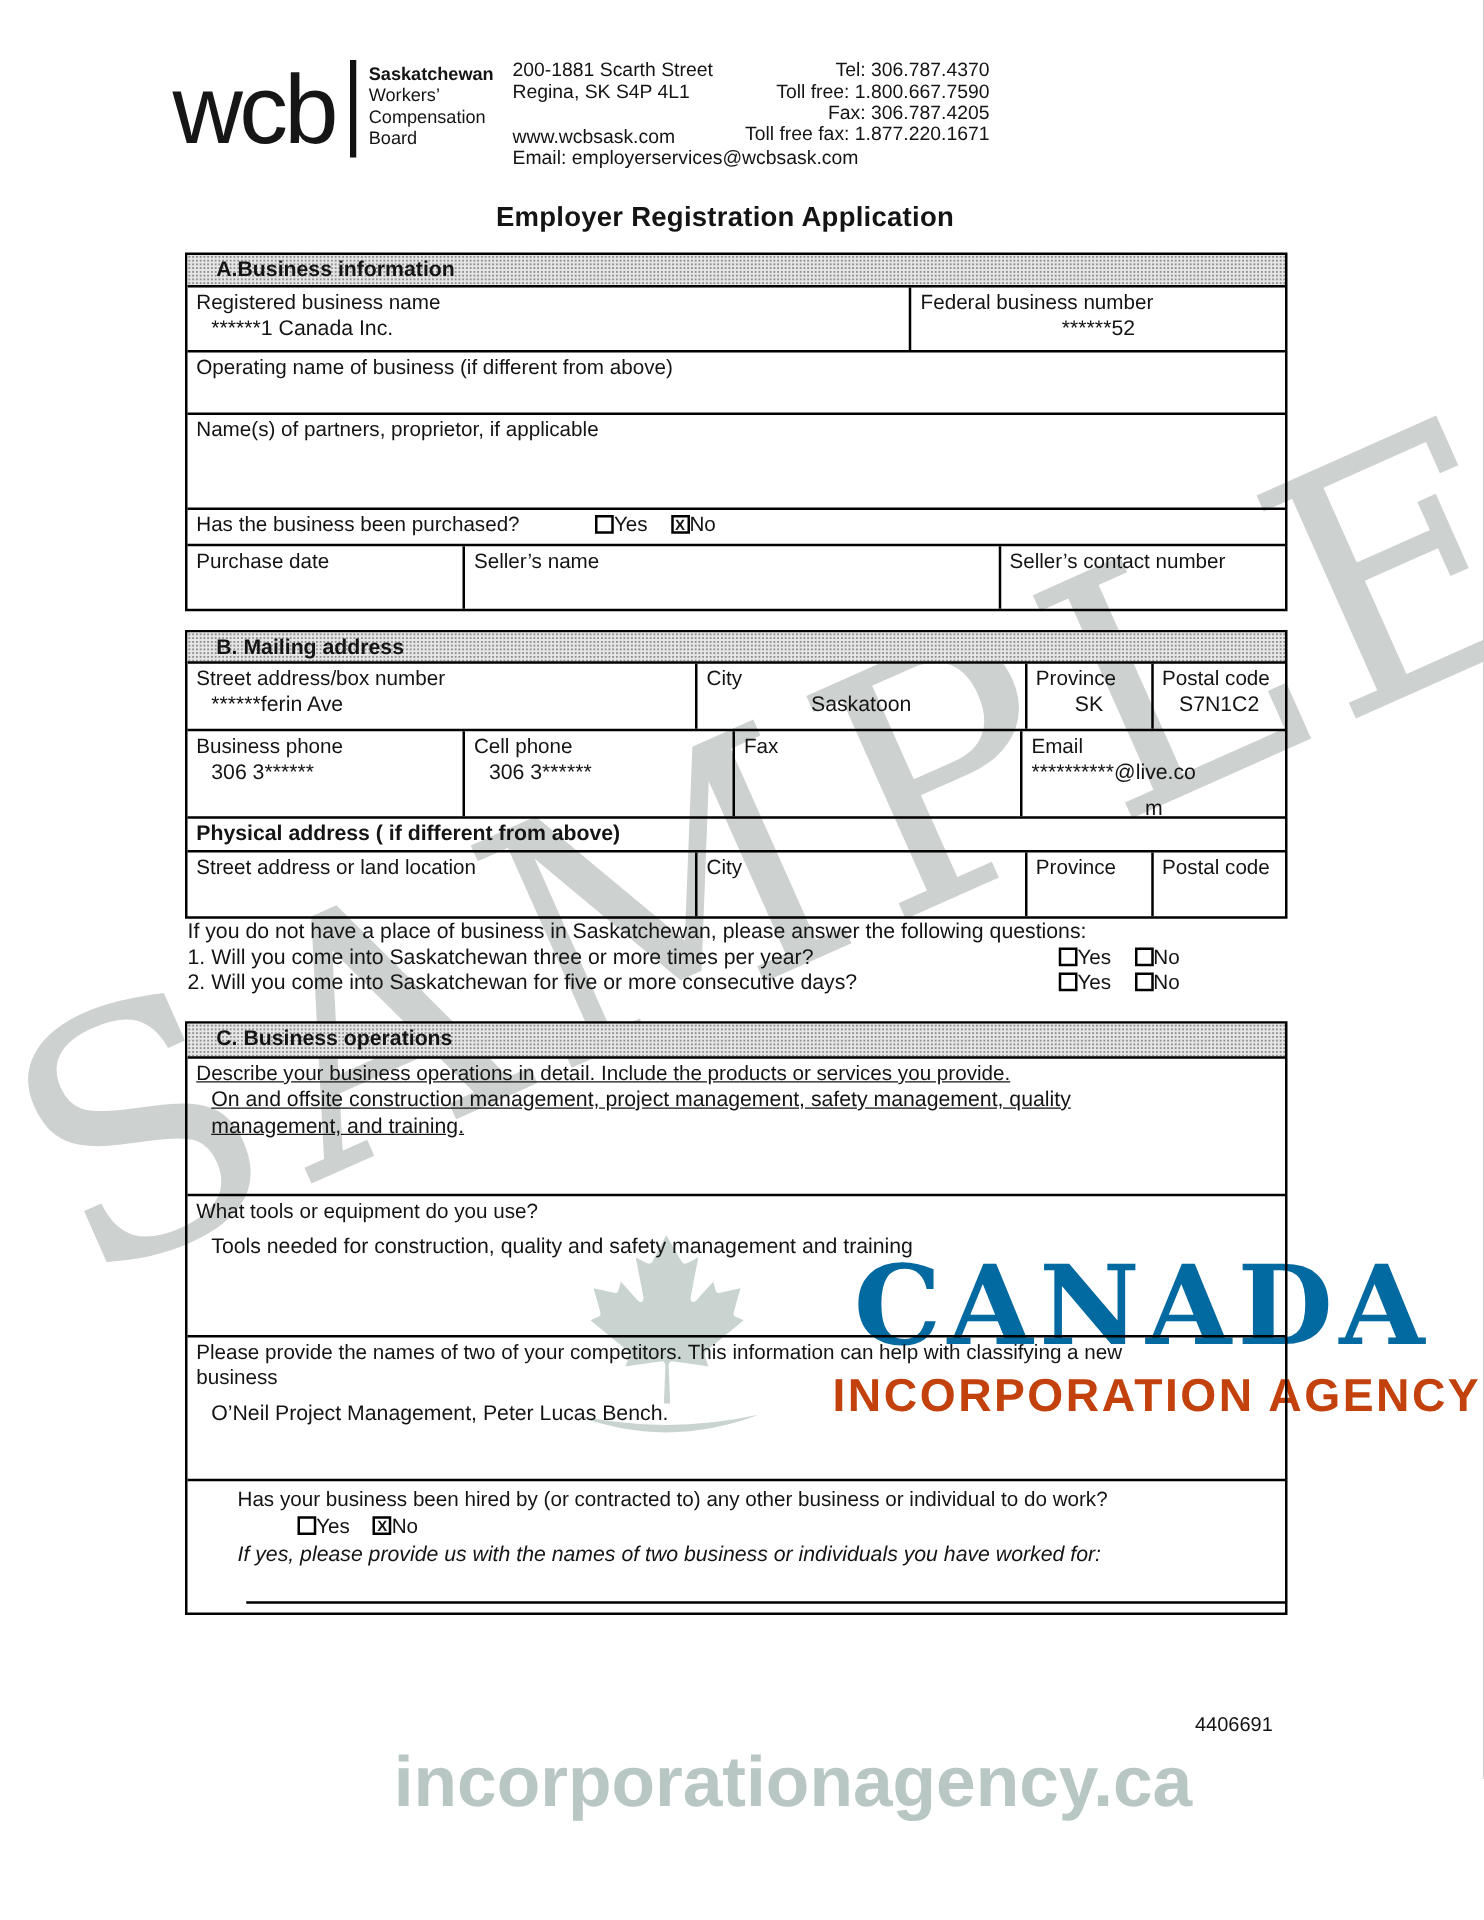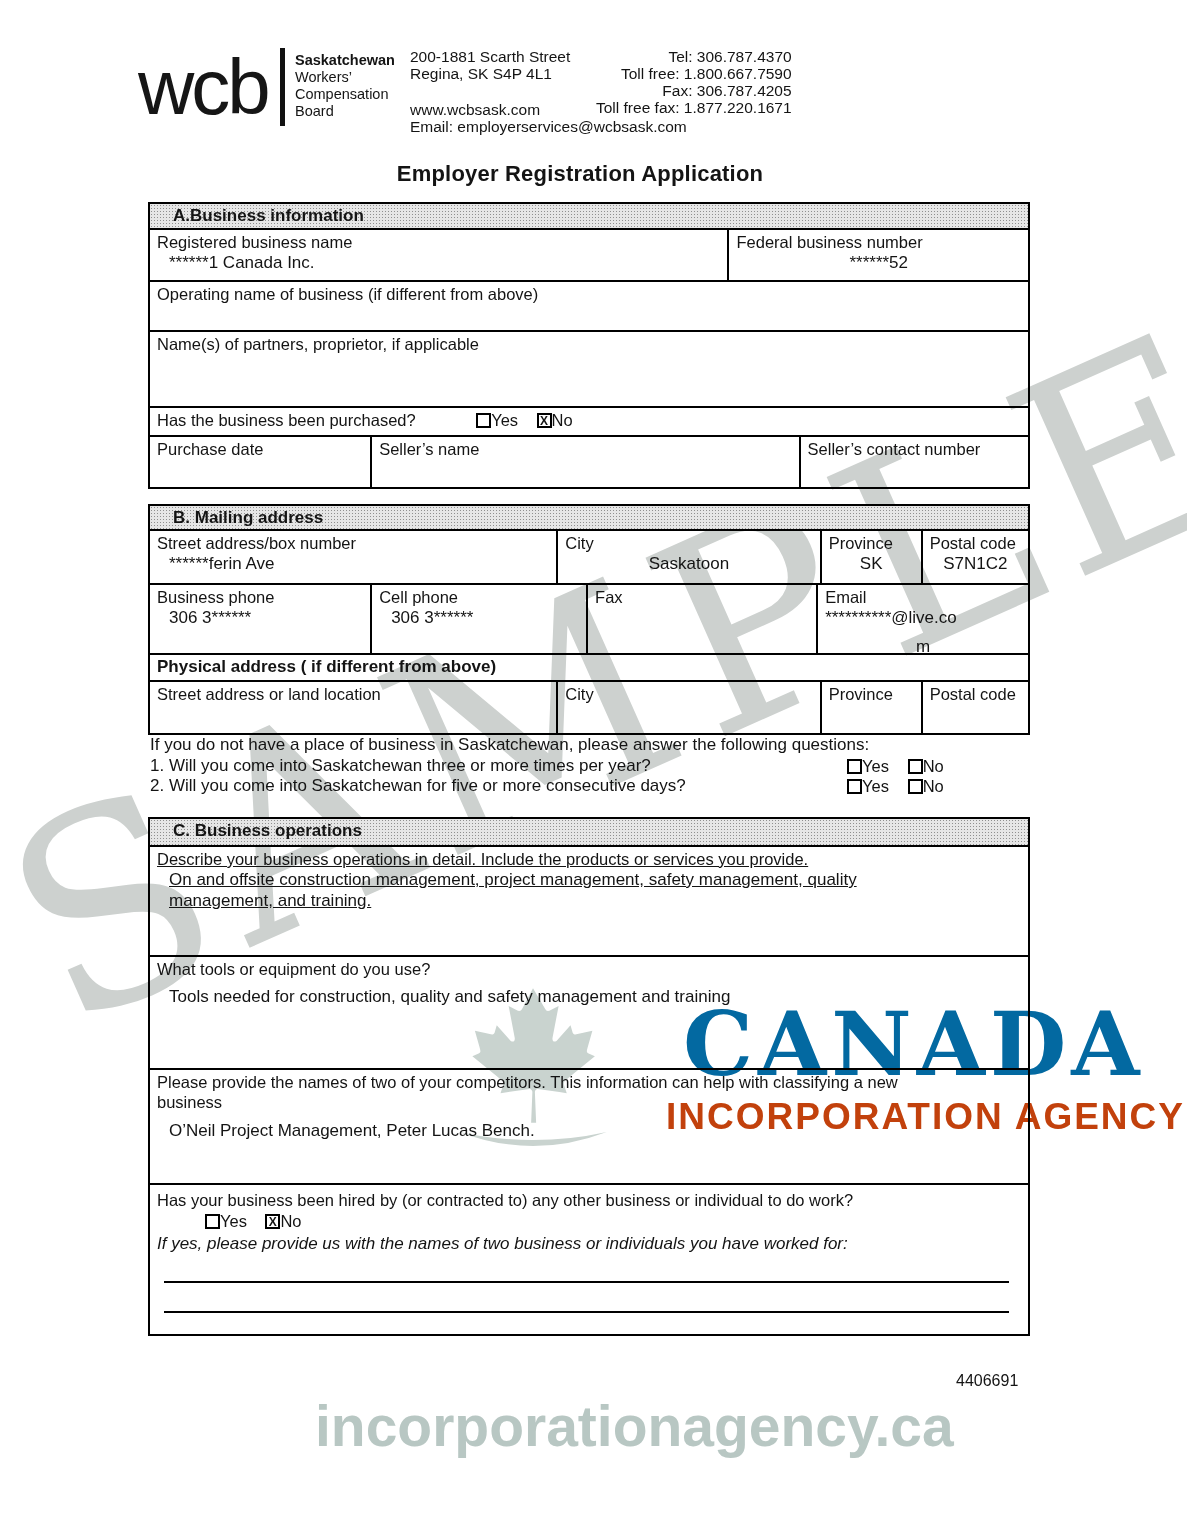--- a/index.html
+++ b/index.html
@@ -254,21 +254,21 @@
           <div class="lb">What tools or equipment do you use?</div>
           <div class="v" style="margin-top:7px;">Tools needed for construction, quality and safety management and training</div>
         </div>
       </div>
       <div class="row" style="height:115px;">
         <div class="cell" style="width:100%;">
           <div class="lb" style="max-width:790px;">Please provide the names of two of your competitors. This information can help with classifying a new business</div>
           <div class="v" style="margin-top:8px;">O’Neil Project Management, Peter Lucas Bench.</div>
         </div>
       </div>
-      <div class="row" style="height:149px;">
+      <div class="row" style="height:105px;padding-left:33px;">
         <div class="cell" style="width:100%;">
           <div class="lb" style="padding-top:3px;">Has your business been hired by (or contracted to) any other business or individual to do work?</div>
           <div style="margin:2px 0 2px 48px;" class="yn">
             <span class="pair"><span class="cb"></span><span class="cbl">Yes</span></span>
             <span class="pair"><span class="cb">X</span><span class="cbl">No</span></span>
           </div>
           <div class="ital">If yes, please provide us with the names of two business or individuals you have worked for:</div>
           <div class="wline" style="top:96px;"></div>
           <div class="wline" style="top:126px;"></div>
         </div>

